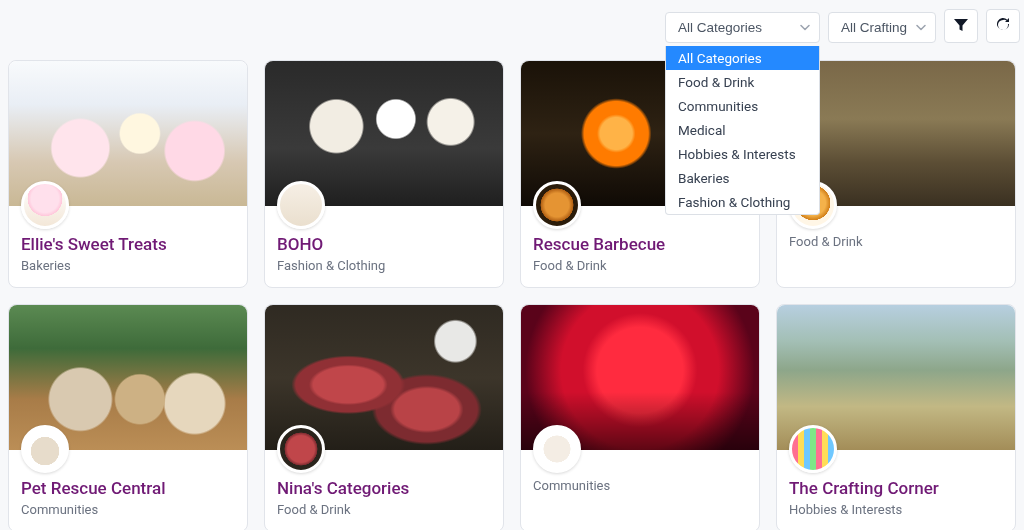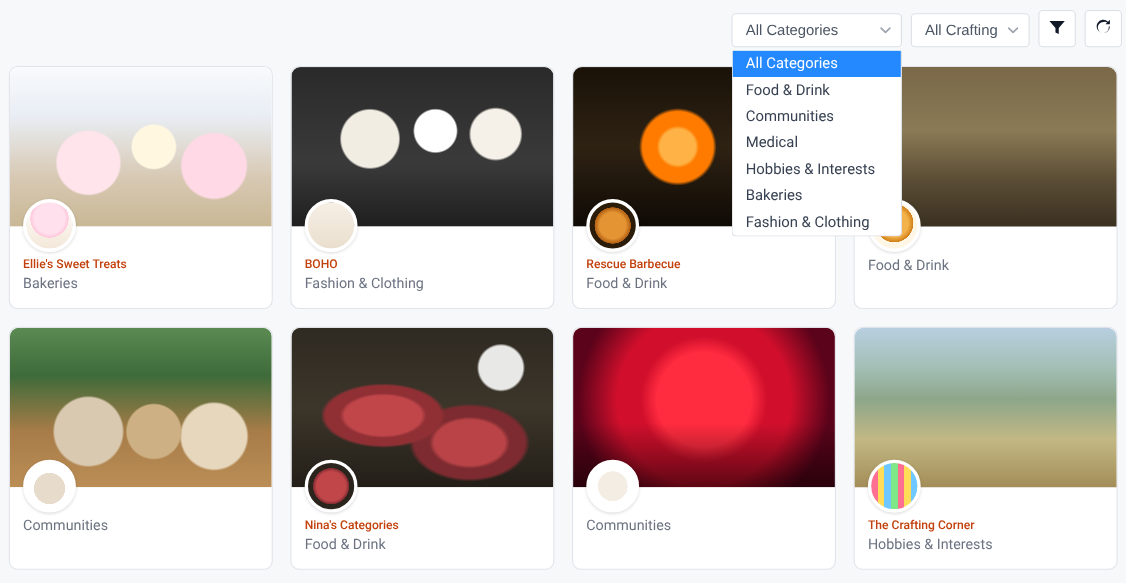--- a/index.html
+++ b/index.html
@@ -114,23 +114,23 @@
     border-radius: 50%;
     border: 3px solid #fff;
     background-size: cover;
     background-position: center;
     box-shadow: 0 1px 3px rgba(0,0,0,.15);
   }
   .card-body {
     padding: 28px 12px 14px 12px;
   }
   .card-title {
-    font-size: 11px;
+    font-size: 17px;
     font-weight: 500;
-    color: #c2410c;
+    color: #701a75;
     margin-bottom: 4px;
   }
   .card-cat {
     font-size: 13px;
     color: #6b7280;
   }
 
   
   .bg-cupcakes { background: radial-gradient(circle at 30% 60%, #ffe4ec 0 15%, transparent 16%),
                            radial-gradient(circle at 55% 50%, #fff7e0 0 13%, transparent 14%),
@@ -247,20 +247,21 @@
       <div class="card-img bg-bistro"></div>
       <div class="avatar av-bistro"></div>
       <div class="card-body">
         <div class="card-cat">Food &amp; Drink</div>
       </div>
     </div>
     <div class="card">
       <div class="card-img bg-dogs"></div>
       <div class="avatar av-dog"></div>
       <div class="card-body">
+        <div class="card-title">Pet Rescue Central</div>
         <div class="card-cat">Communities</div>
       </div>
     </div>
     <div class="card">
       <div class="card-img bg-steak"></div>
       <div class="avatar av-steak"></div>
       <div class="card-body">
         <div class="card-title">Nina's Categories</div>
         <div class="card-cat">Food &amp; Drink</div>
       </div>

